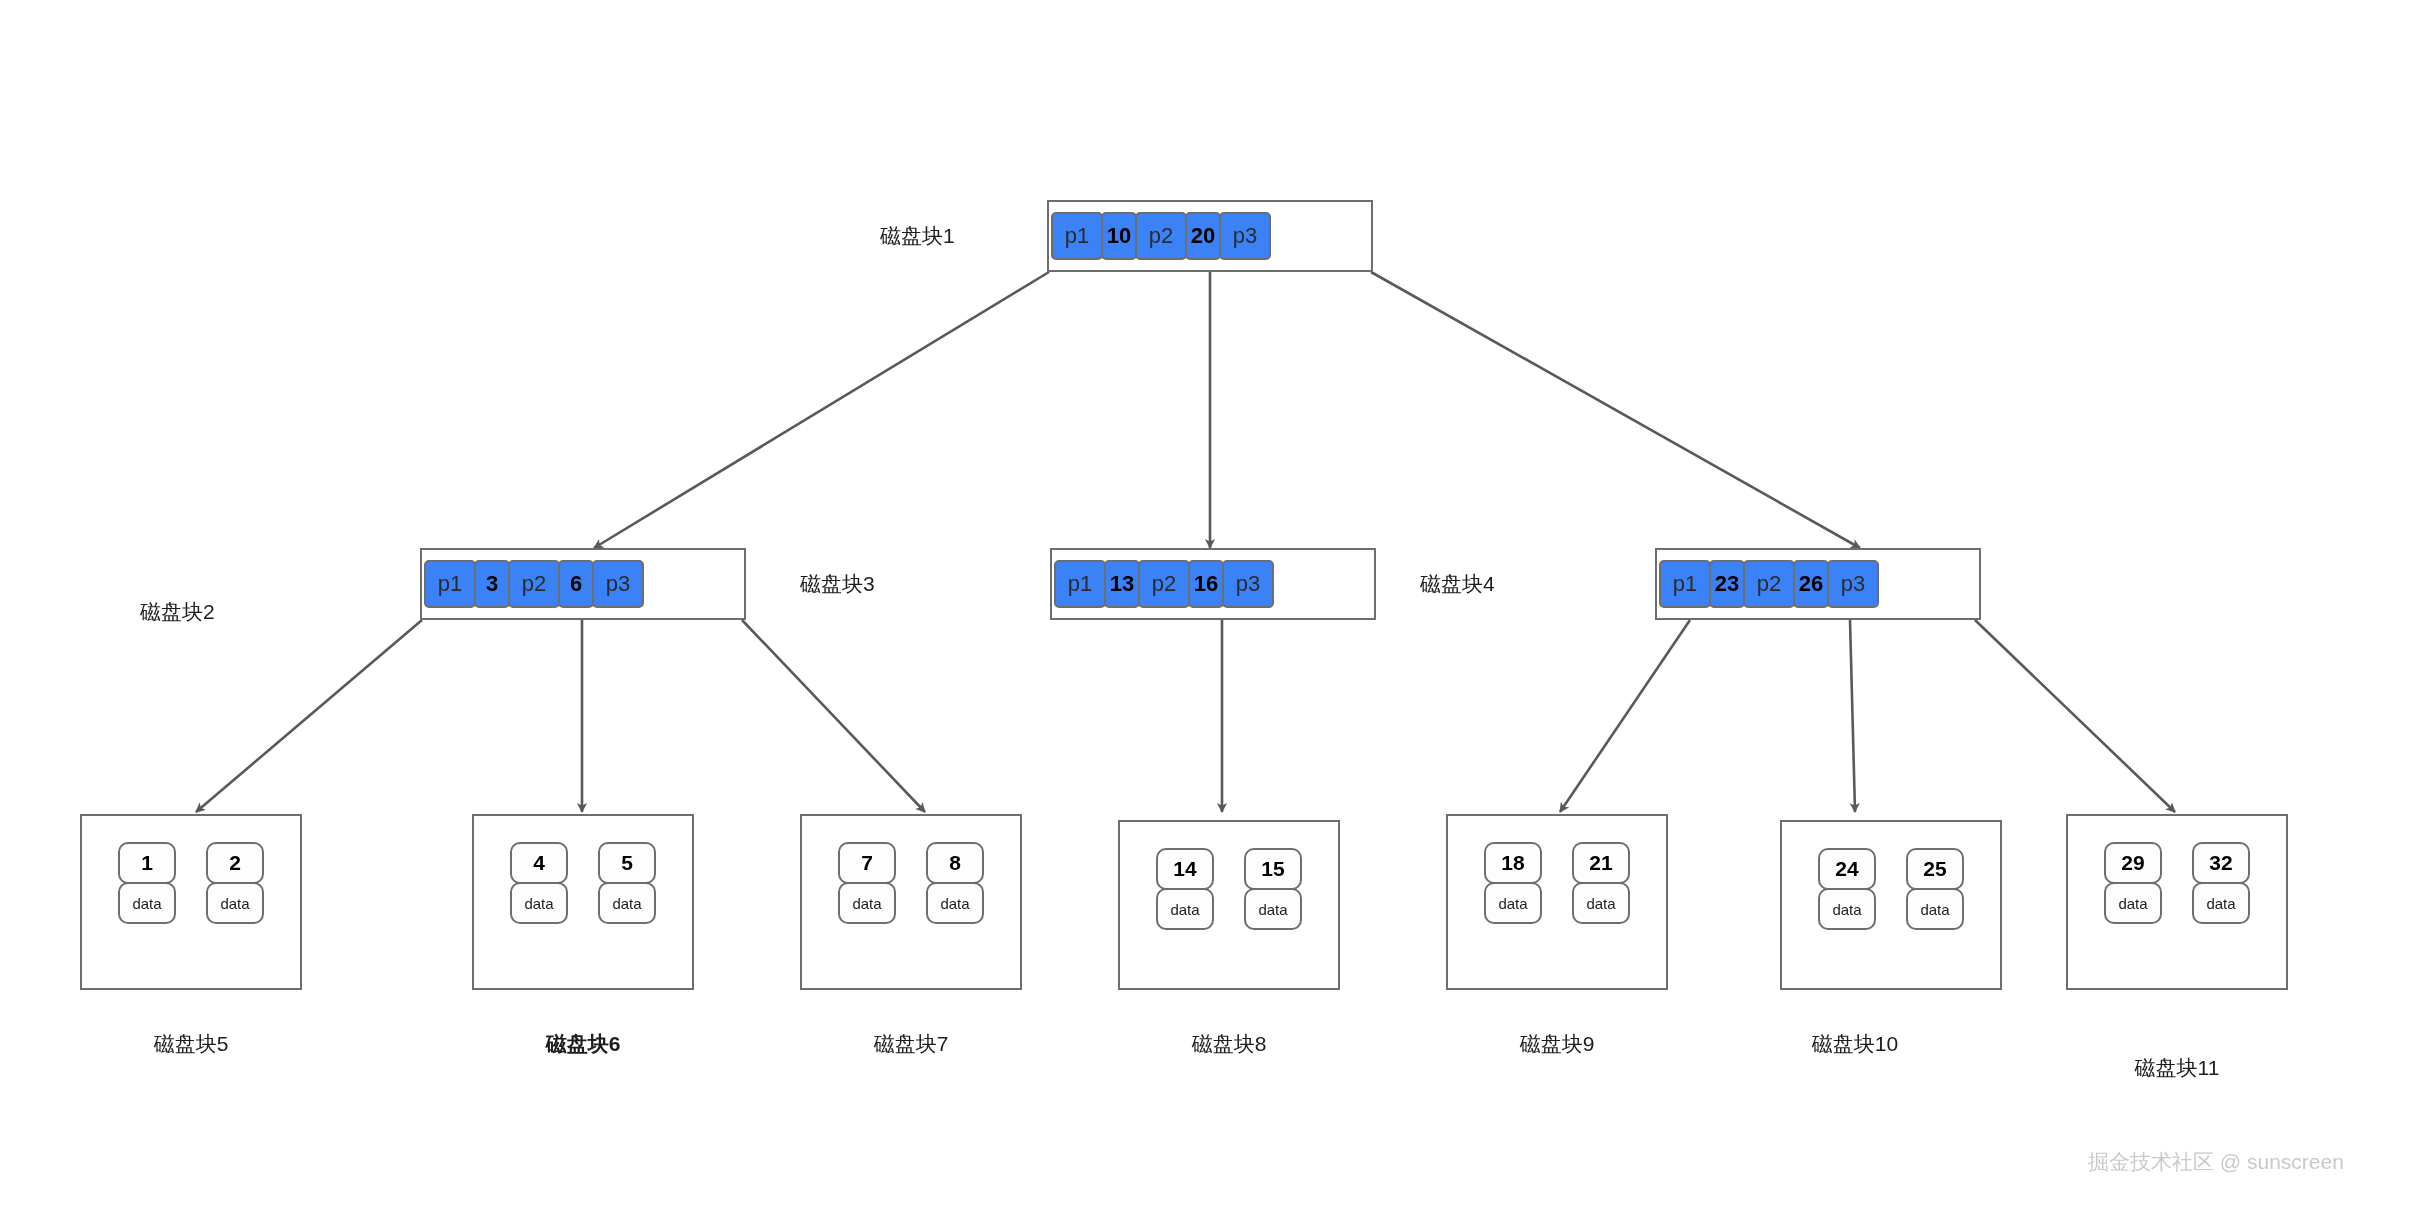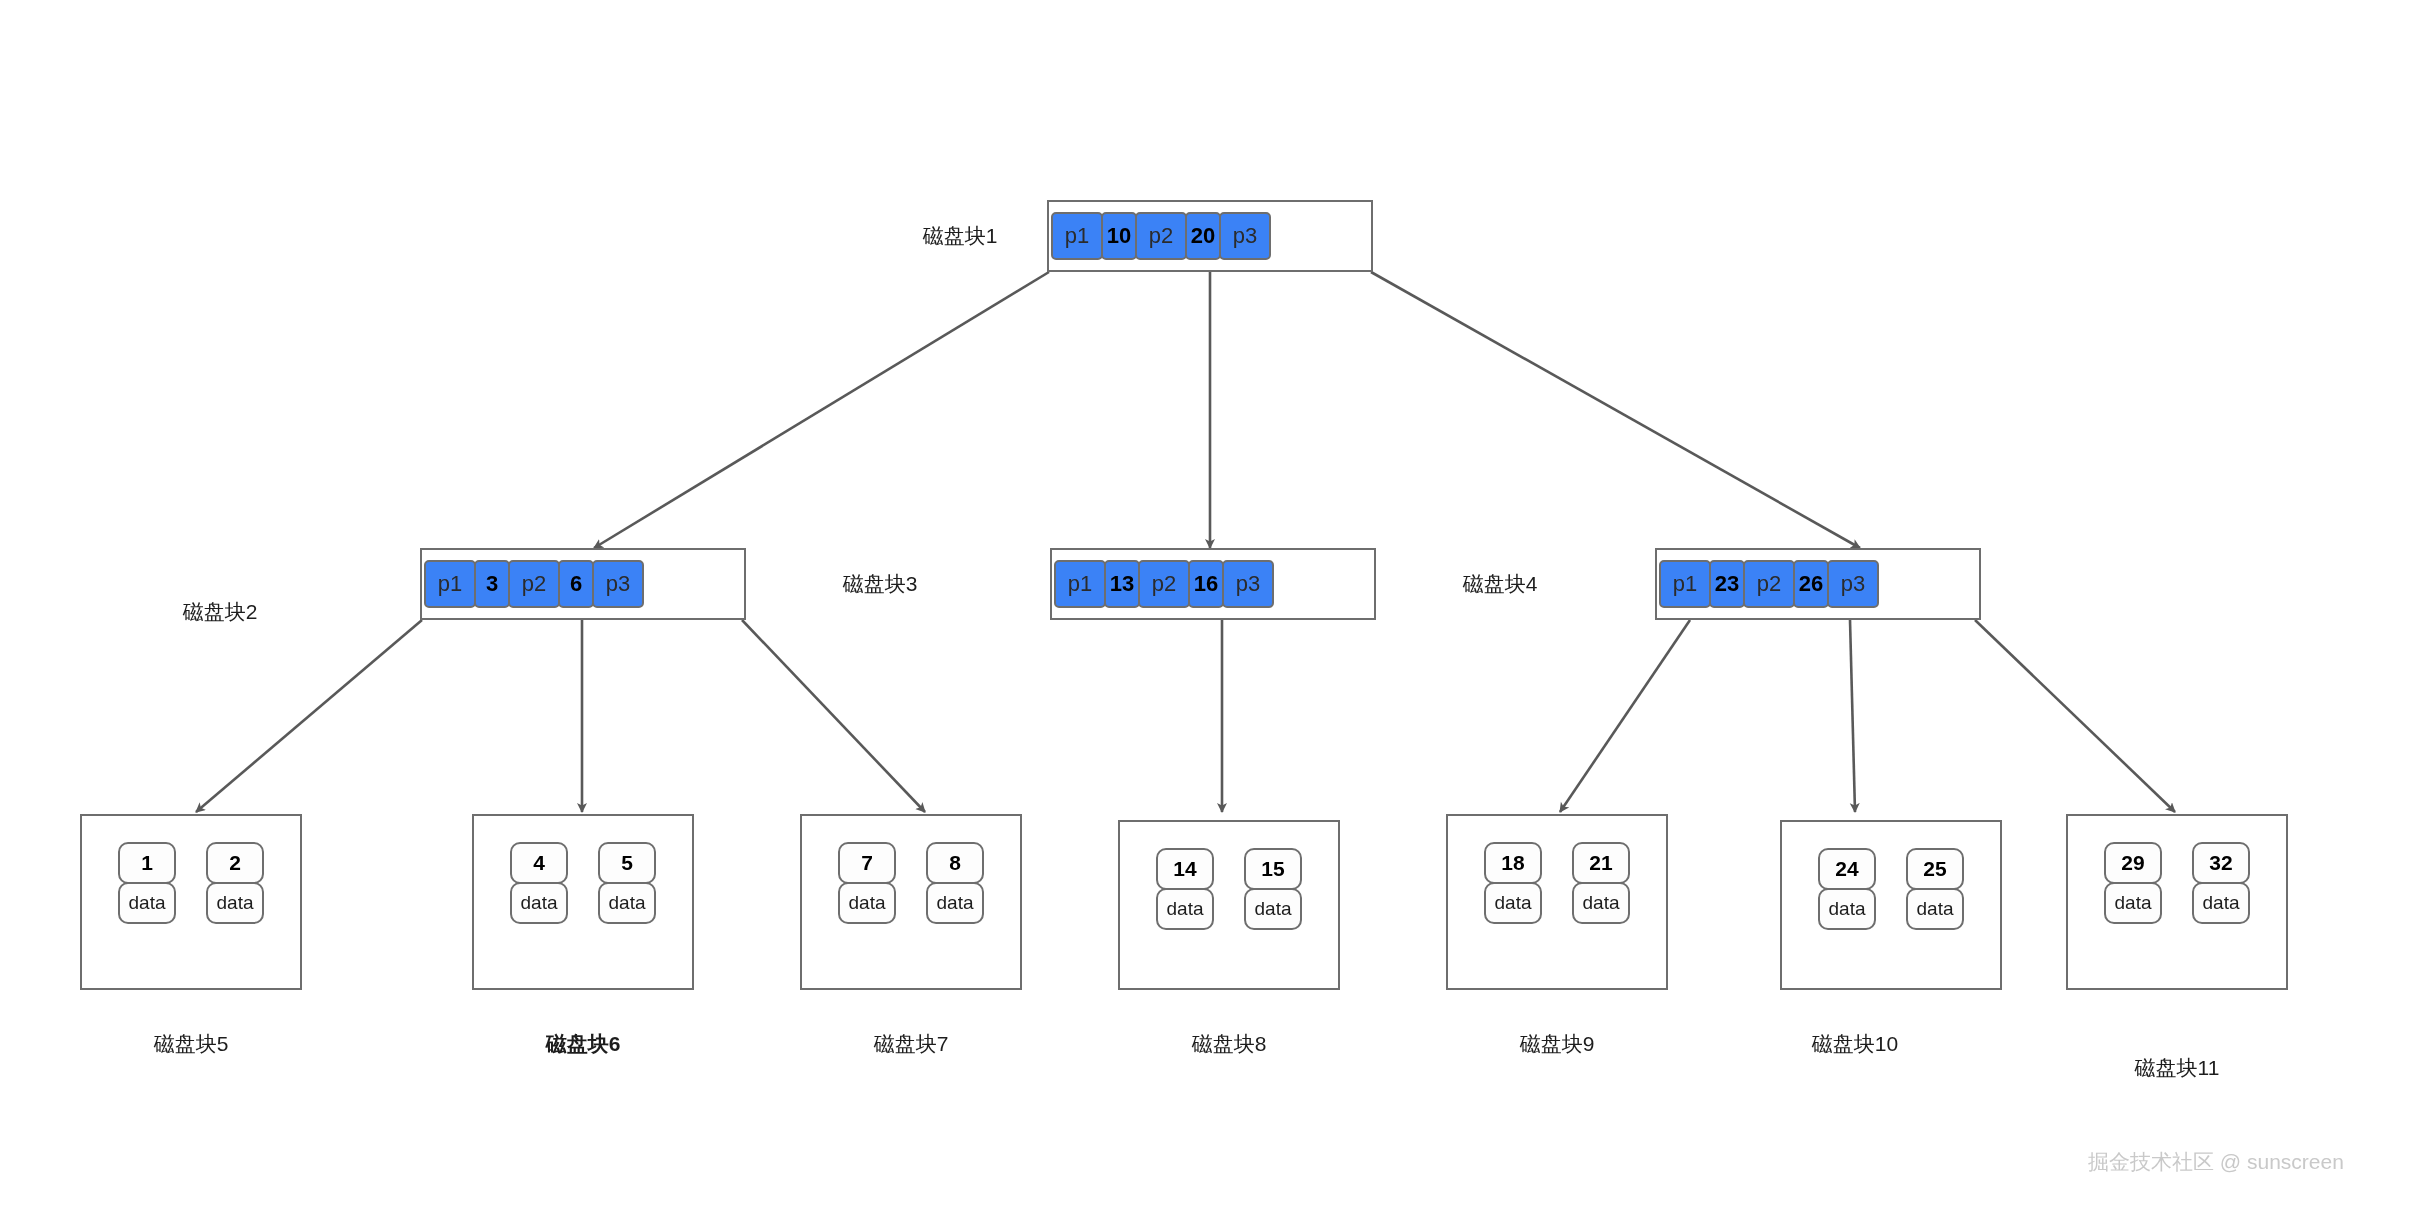--- a/index.html
+++ b/index.html
@@ -58,21 +58,21 @@
     width: 36px;
     font-weight: bold;
     color: #000000;
   }
 
   .node-label {
     position: absolute;
     font-size: 21px;
     color: #1d1d1d;
     white-space: nowrap;
-    text-align: center;
+    text-align: left;
   }
 
   
   .leaf {
     position: absolute;
     box-sizing: border-box;
     border: 2px solid #6e6e6e;
     background: #ffffff;
   }
   .leaf-inner {
@@ -101,21 +101,21 @@
     justify-content: center;
     font-size: 21px;
   }
   .ecell.k {
     font-weight: bold;
     color: #000000;
   }
   .ecell.d {
     font-weight: 400;
     color: #1d1d1d;
-    font-size: 19px;
+    font-size: 15px;
     margin-top: -2px;
   }
   .leaf-caption {
     position: absolute;
     font-size: 21px;
     color: #1d1d1d;
     white-space: nowrap;
     text-align: center;
   }
 

